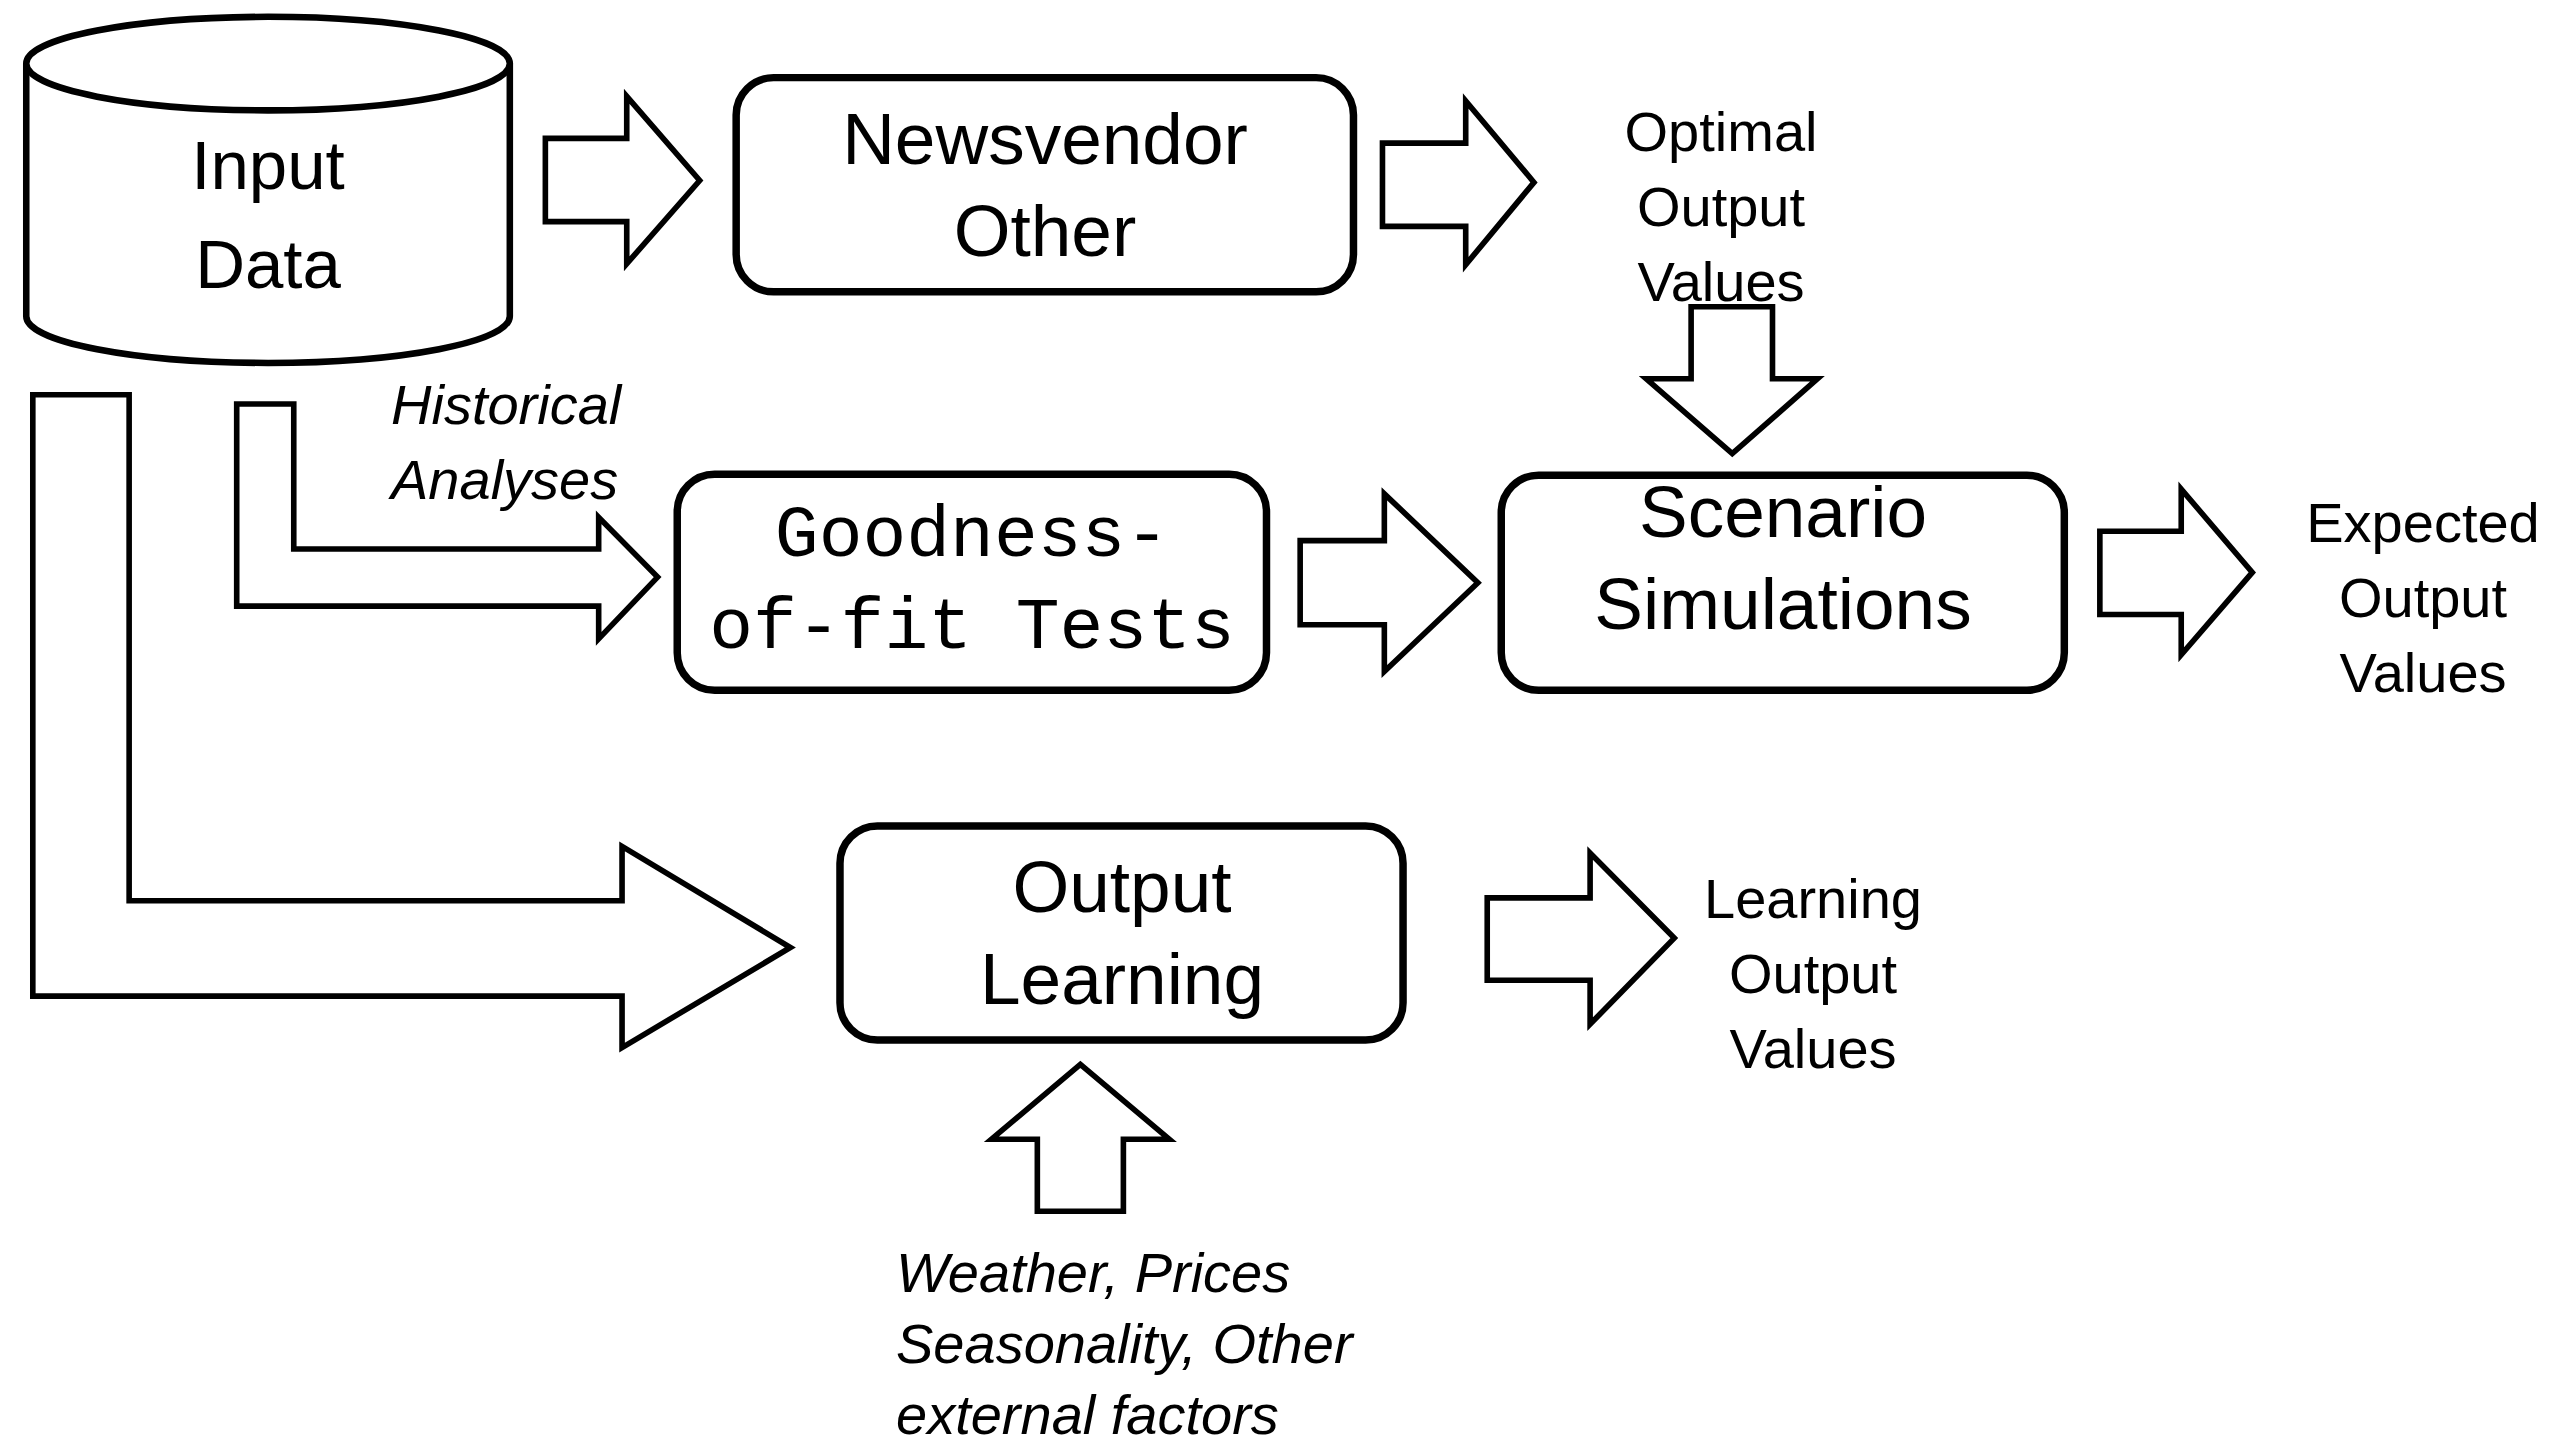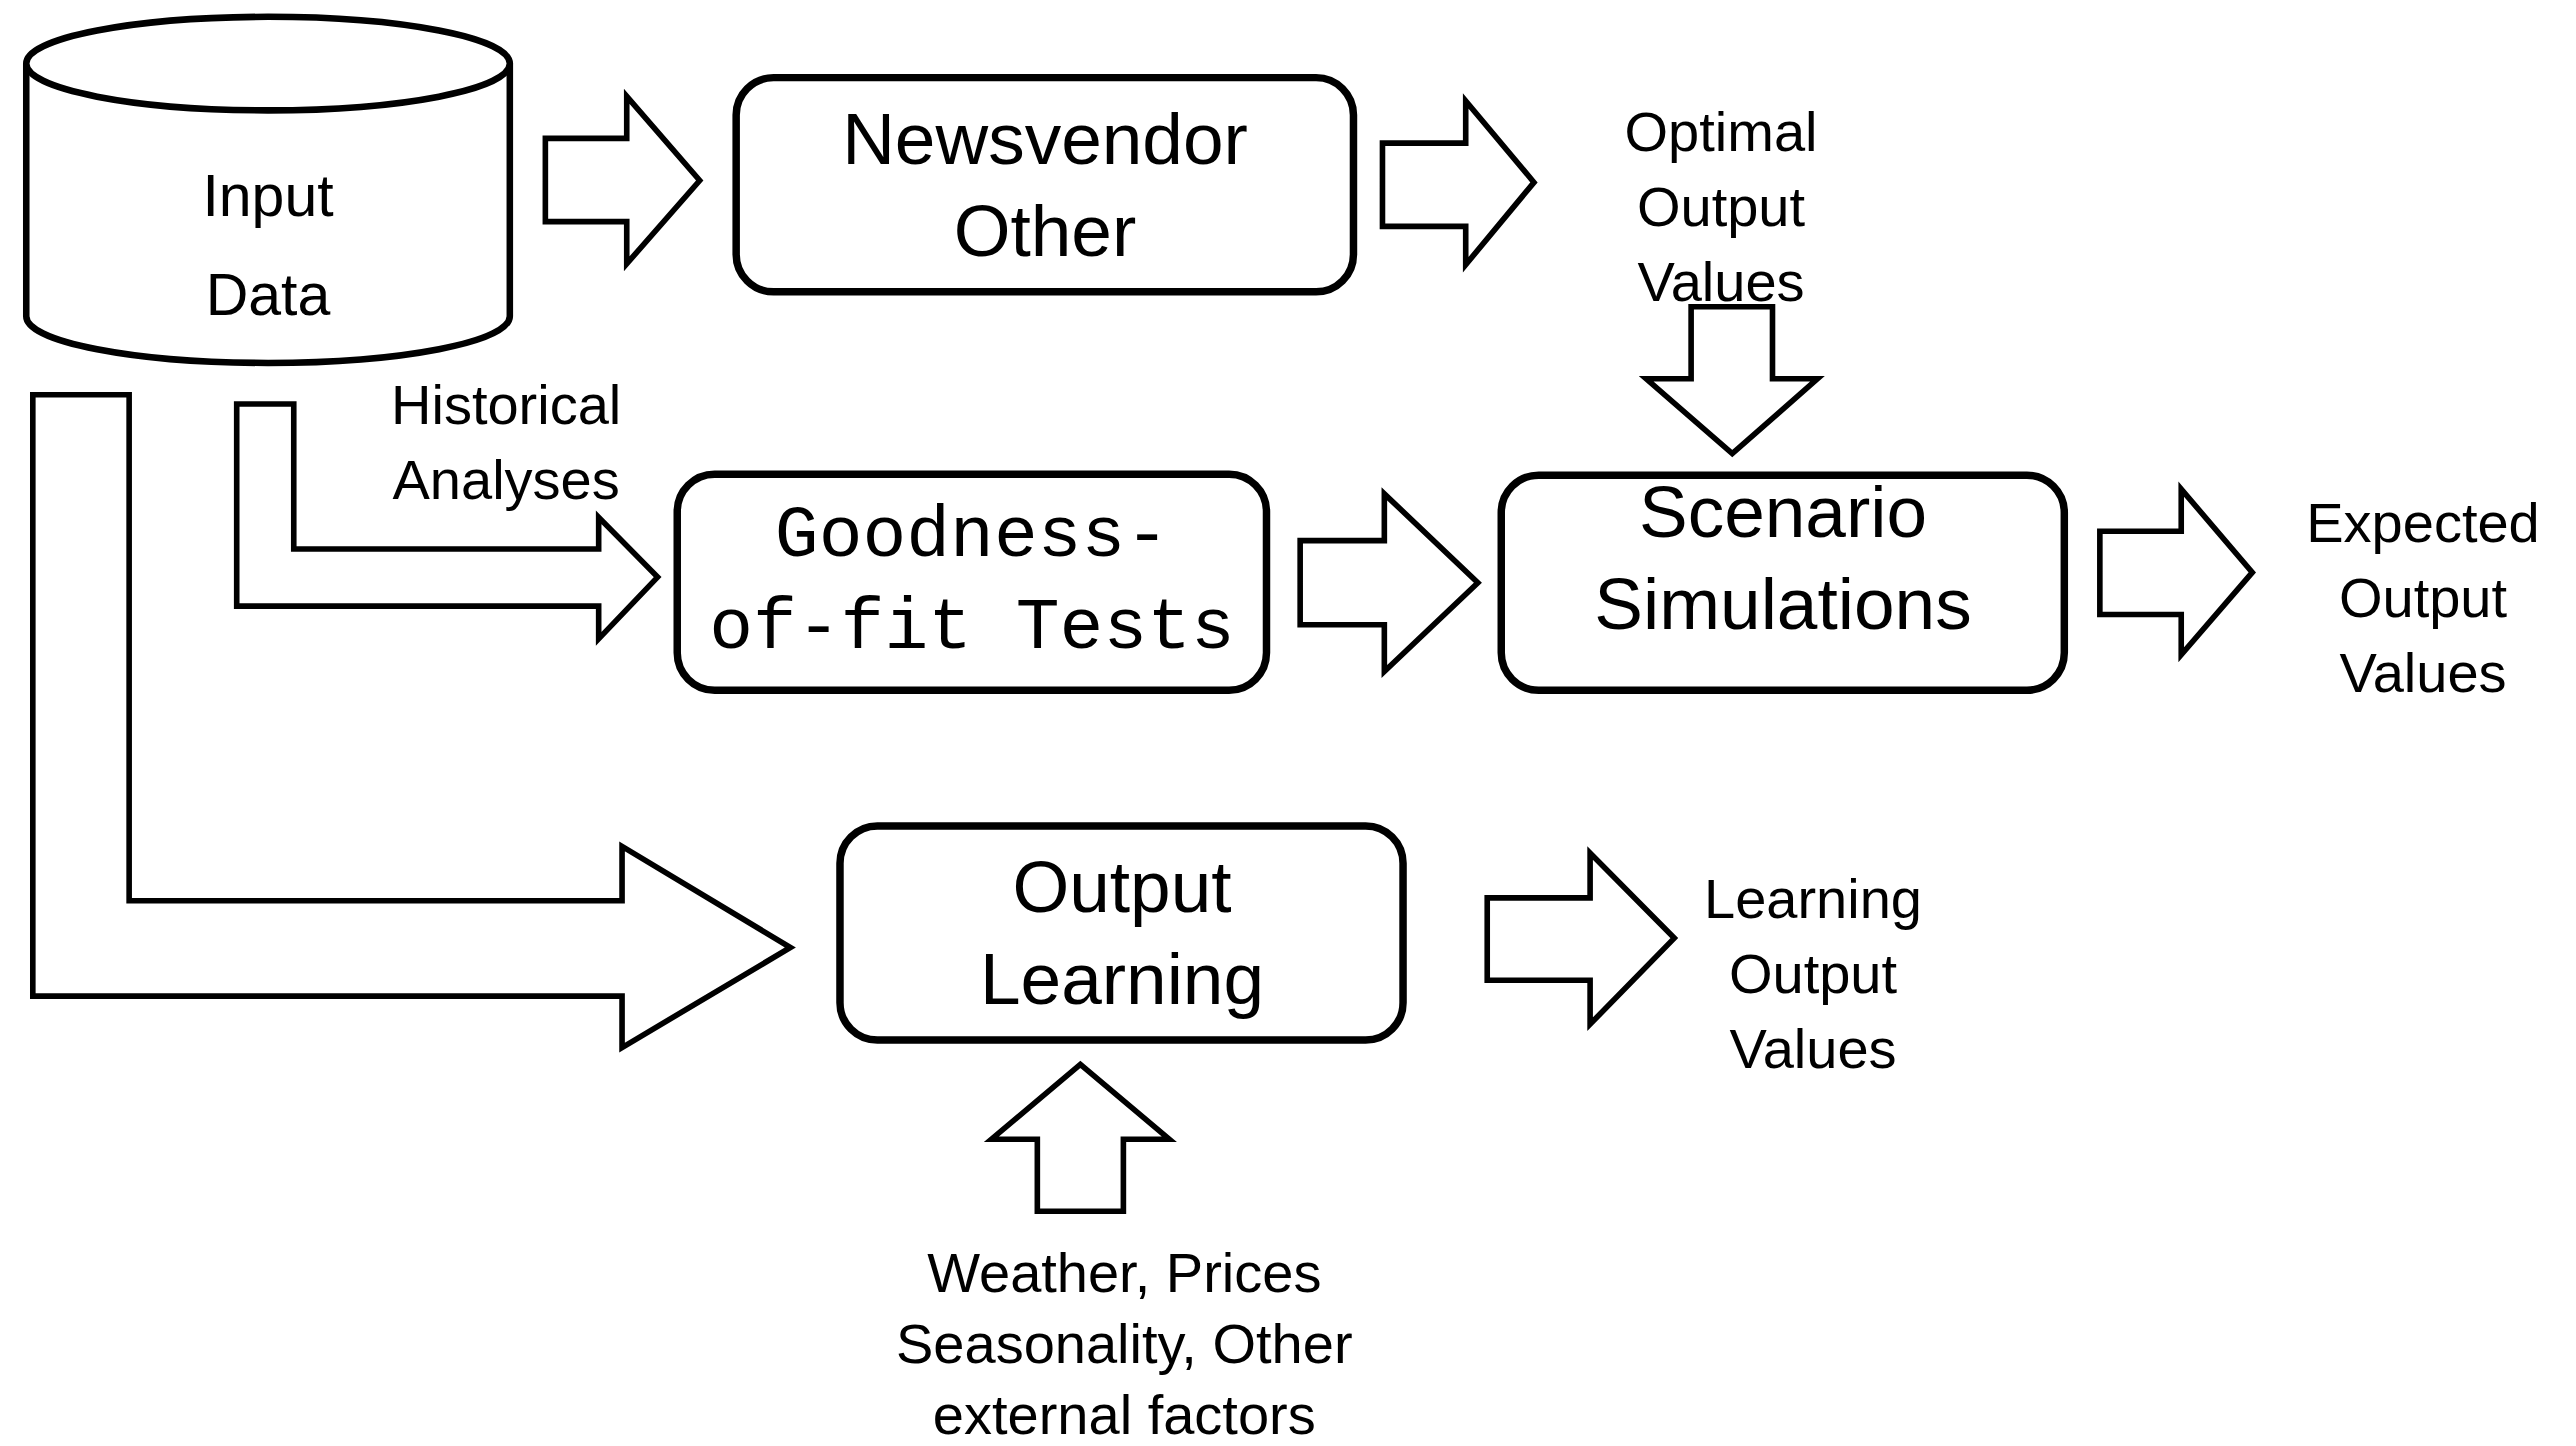--- a/index.html
+++ b/index.html
@@ -13,23 +13,23 @@
   }
   .stage svg{position:absolute;left:0;top:0;width:100%;height:100%;}
   .lbl{
     position:absolute;
     white-space:pre-line;
     color:#000;
     text-align:center;
   }
   .lbl.center{transform:translate(-50%,-50%);}
   .node-label{font-size:73px;line-height:92px;letter-spacing:0;}
-  .big-label{font-size:59px;line-height:99px;margin-top:31px;}
+  .big-label{font-size:69px;line-height:99px;}
   .side-label{font-size:56px;line-height:75px;}
-  .left-label{text-align:center;}
+  .left-label{text-align:left;font-style:italic;}
   .shape{fill:#ffffff;stroke:#000000;}
 </style>
 </head>
 <body>
 
 <div class="stage">
 
   <svg viewBox="0 0 2754 1546">
 
     <g>

